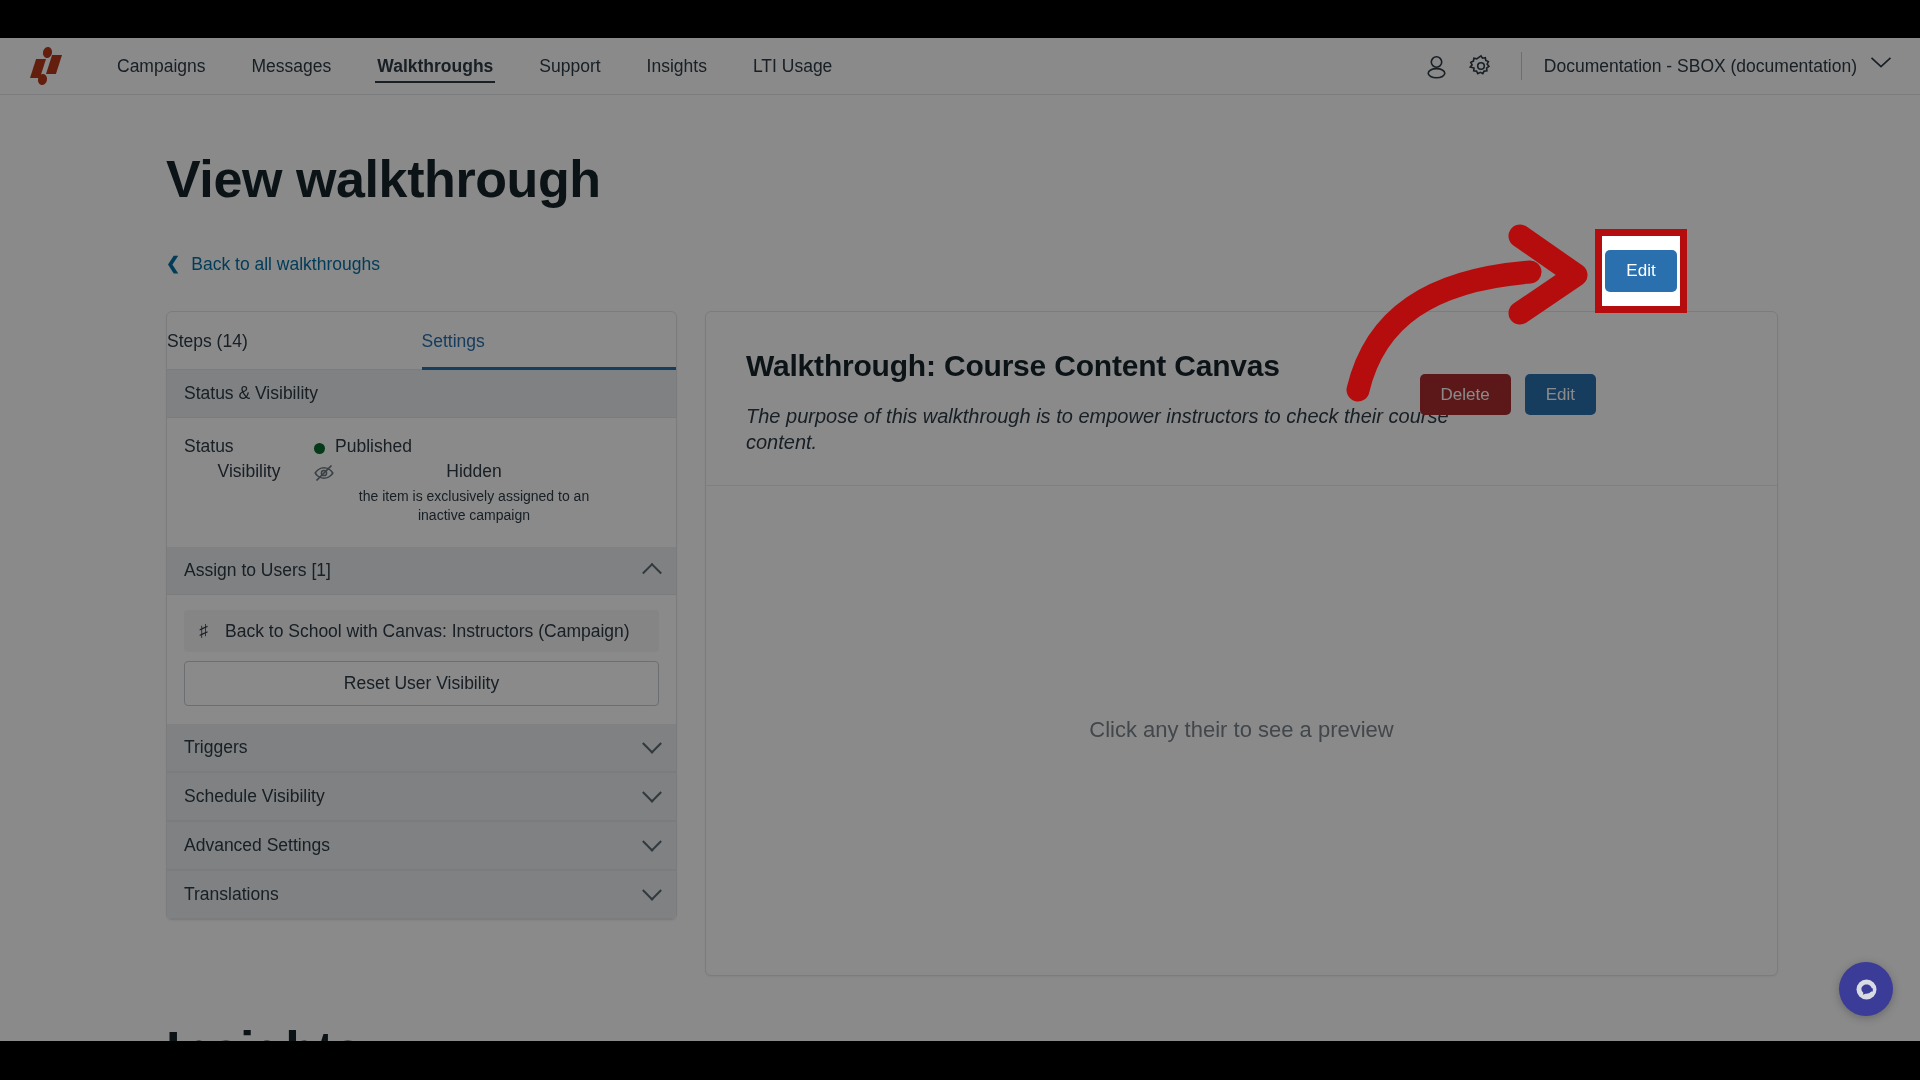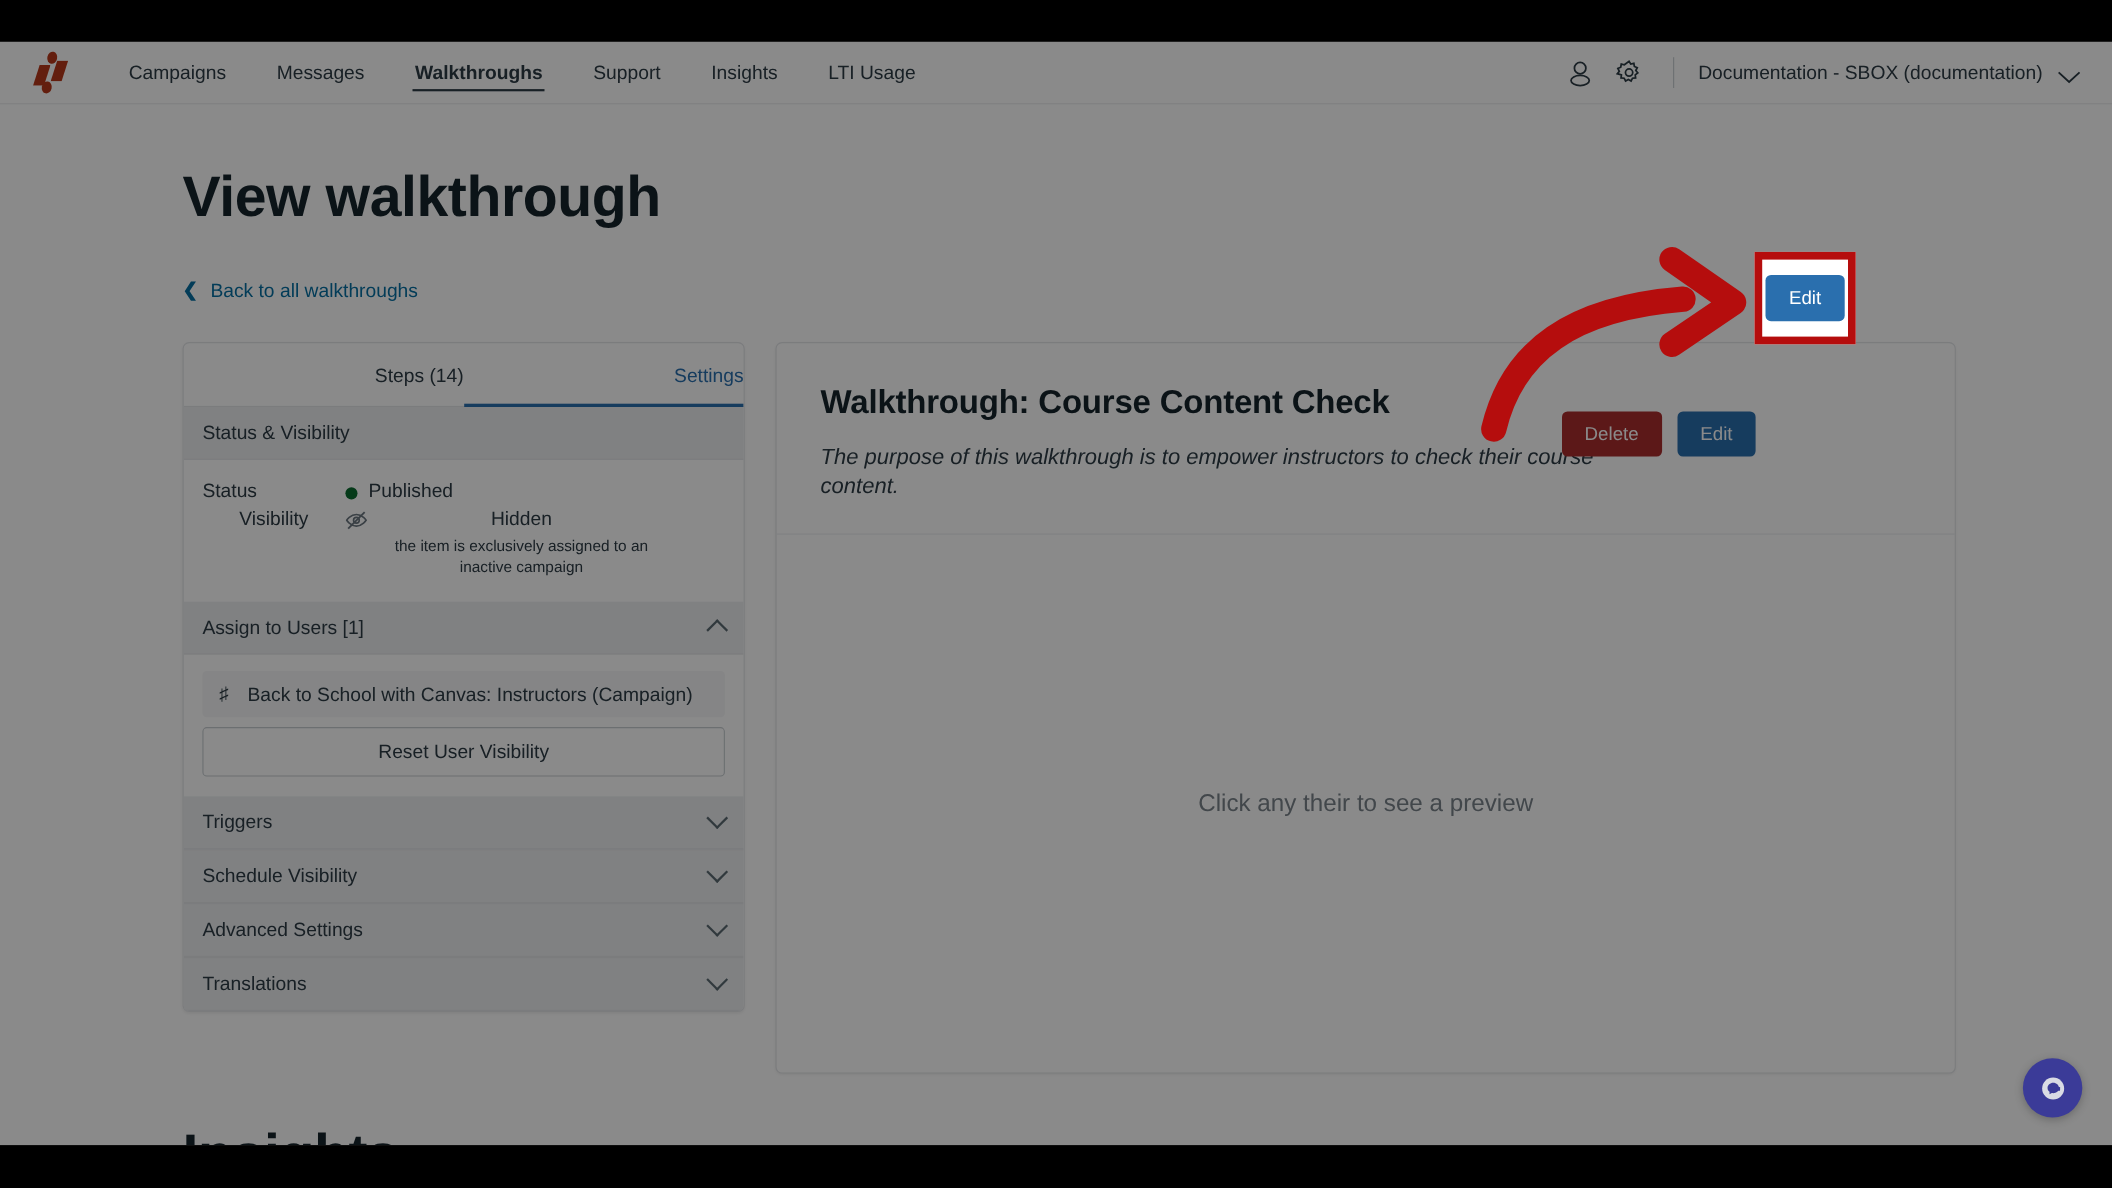--- a/index.html
+++ b/index.html
@@ -134,21 +134,21 @@
     color: #2d3b45;
   }
   .nav-divider {
     width: 1px;
     height: 28px;
     background: #c7cdd1;
     margin: 0 22px 0 18px;
   }
   .account-switcher {
     display: flex;
-    align-items: flex-end;
+    align-items: flex-start;
     gap: 13px;
     font-size: 17.5px;
     color: #2d3b45;
     cursor: pointer;
     white-space: nowrap;
   }
 
   
   #content {
     position: relative;
@@ -231,21 +231,21 @@
     border-radius: 6px;
     overflow: hidden;
     box-shadow: 0 1px 2px rgba(0,0,0,0.05);
   }
   .tabs {
     display: flex;
     border-bottom: 1px solid #e3e5e8;
   }
   .tab {
     flex: 1;
-    text-align: right;
+    text-align: left;
     font-size: 17.5px;
     padding: 19px 0 15px 0;
     cursor: pointer;
     color: #2d3b45;
     border-bottom: 3px solid transparent;
     margin-bottom: -1px;
   }
   .tab.active {
     color: #2a6fae;
     border-bottom-color: #2a6fae;
@@ -590,21 +590,21 @@
             </div>
             <div class="section-header collapsible">
               <span>Translations</span>
               <span class="chev"></span>
             </div>
 
           </div>
 
           <div class="right-panel">
             <div class="preview-head">
-              <div class="preview-title">Walkthrough: Course Content Check</div>
+              <div class="preview-title">Walkthrough: Course Content Canvas</div>
               <div class="preview-desc">The purpose of this walkthrough is to empower instructors to check their course content.</div>
             </div>
             <div class="preview-body">
               <div class="preview-empty">Click any their to see a preview</div>
             </div>
           </div>
 
         </div>
 
         <div class="insights-heading">Insights</div>

